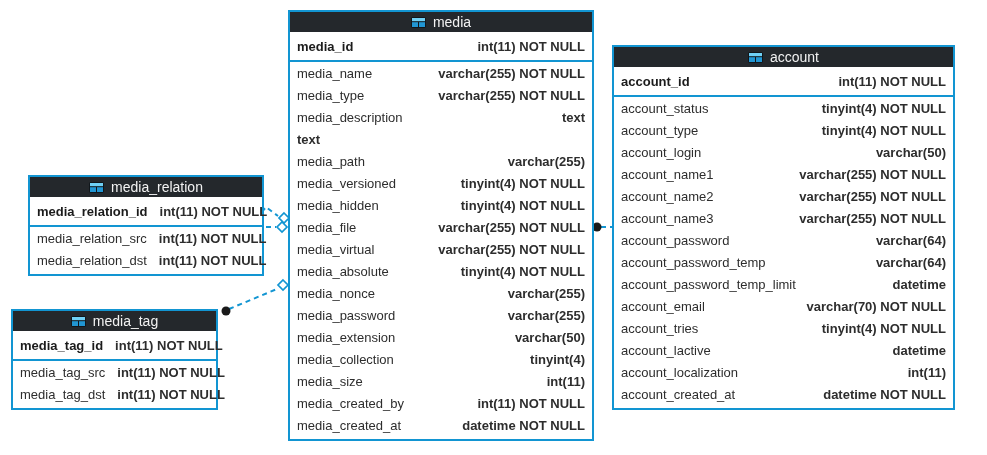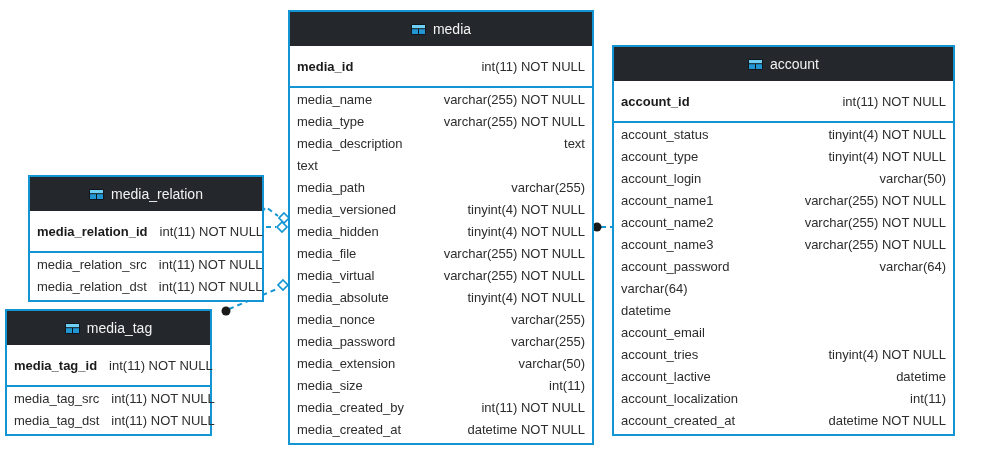--- a/index.html
+++ b/index.html
@@ -14,33 +14,33 @@
     position:relative;width:987px;height:455px;overflow:hidden;
     font-family:"Liberation Sans",sans-serif;
   }
   .canvas{position:absolute;inset:0;}
   .tbl{
     position:absolute;background:#ffffff;
     border:2px solid var(--accent-blue);
     box-sizing:border-box;white-space:nowrap;
   }
   .thead{
-    height:34px;background:var(--header-bg);color:var(--header-text);
+    height:20px;background:var(--header-bg);color:var(--header-text);
     display:flex;align-items:center;justify-content:center;gap:7px;
     font-size:14px;
   }
   .ticon{display:inline-flex;align-items:center;}
   .row{
     display:flex;justify-content:space-between;align-items:center;
     height:22px;padding:0 7px;font-size:13px;color:var(--row-text);
   }
-  .row.pk{height:40px;}
+  .row.pk{height:28px;}
   .row.pk .cname{font-weight:bold;color:#1b1b1b;}
   .cname{margin-right:12px;}
-  .ctype{text-align:right;}
+  .ctype{text-align:right;font-weight:bold;}
   .sep{border-top:2px solid var(--accent-blue);height:0;}
   .pad-bottom{height:3px;}
   svg.connectors{position:absolute;inset:0;}
   .conn .rel-line{fill:none;stroke:var(--accent-blue);stroke-width:2;stroke-dasharray:5 4;}
   .conn .diamond{fill:#ffffff;stroke:var(--accent-blue);stroke-width:1.7;}
   .conn .adot{fill:var(--dot-color);}
 </style>
 </head>
 <body style="background: rgb(255, 255, 255);">
 
@@ -90,21 +90,21 @@
         <span class="cname">media_relation_src</span>
         <span class="ctype">int(11) NOT NULL</span>
       </div>
       <div class="row">
         <span class="cname">media_relation_dst</span>
         <span class="ctype">int(11) NOT NULL</span>
       </div>
       <div class="pad-bottom"></div>
     </div>
 
-  <div class="tbl" style="left:5px;top:309px;width:207px">
+  <div class="tbl" style="left:11px;top:309px;width:207px">
       <div class="thead">
         <span class="ticon">
           <svg width="15" height="11" viewBox="0 0 15 11">
             <rect x="0" y="0" width="15" height="11" rx="2" fill="#10161b"></rect>
             <rect x="1" y="1" width="13" height="3.2" fill="#6fd0f5"></rect>
             <rect x="1" y="5.2" width="6" height="4.8" fill="#2196d3"></rect>
             <rect x="8" y="5.2" width="6" height="4.8" fill="#2196d3"></rect>
           </svg>
         </span>
         <span>media_tag</span>
@@ -187,20 +187,24 @@
       </div>
       <div class="row">
         <span class="cname">media_password</span>
         <span class="ctype">varchar(255)</span>
       </div>
       <div class="row">
         <span class="cname">media_extension</span>
         <span class="ctype">varchar(50)</span>
       </div>
       <div class="row">
+        <span class="cname">media_collection</span>
+        <span class="ctype">tinyint(4)</span>
+      </div>
+      <div class="row">
         <span class="cname">media_size</span>
         <span class="ctype">int(11)</span>
       </div>
       <div class="row">
         <span class="cname">media_created_by</span>
         <span class="ctype">int(11) NOT NULL</span>
       </div>
       <div class="row">
         <span class="cname">media_created_at</span>
         <span class="ctype">datetime NOT NULL</span>
@@ -247,27 +251,30 @@
       </div>
       <div class="row">
         <span class="cname">account_name3</span>
         <span class="ctype">varchar(255) NOT NULL</span>
       </div>
       <div class="row">
         <span class="cname">account_password</span>
         <span class="ctype">varchar(64)</span>
       </div>
       <div class="row">
+        <span class="cname">account_password_temp</span>
         <span class="ctype">varchar(64)</span>
       </div>
       <div class="row">
+        <span class="cname">account_password_temp_limit</span>
         <span class="ctype">datetime</span>
       </div>
       <div class="row">
         <span class="cname">account_email</span>
+        <span class="ctype">varchar(70) NOT NULL</span>
       </div>
       <div class="row">
         <span class="cname">account_tries</span>
         <span class="ctype">tinyint(4) NOT NULL</span>
       </div>
       <div class="row">
         <span class="cname">account_lactive</span>
         <span class="ctype">datetime</span>
       </div>
       <div class="row">

